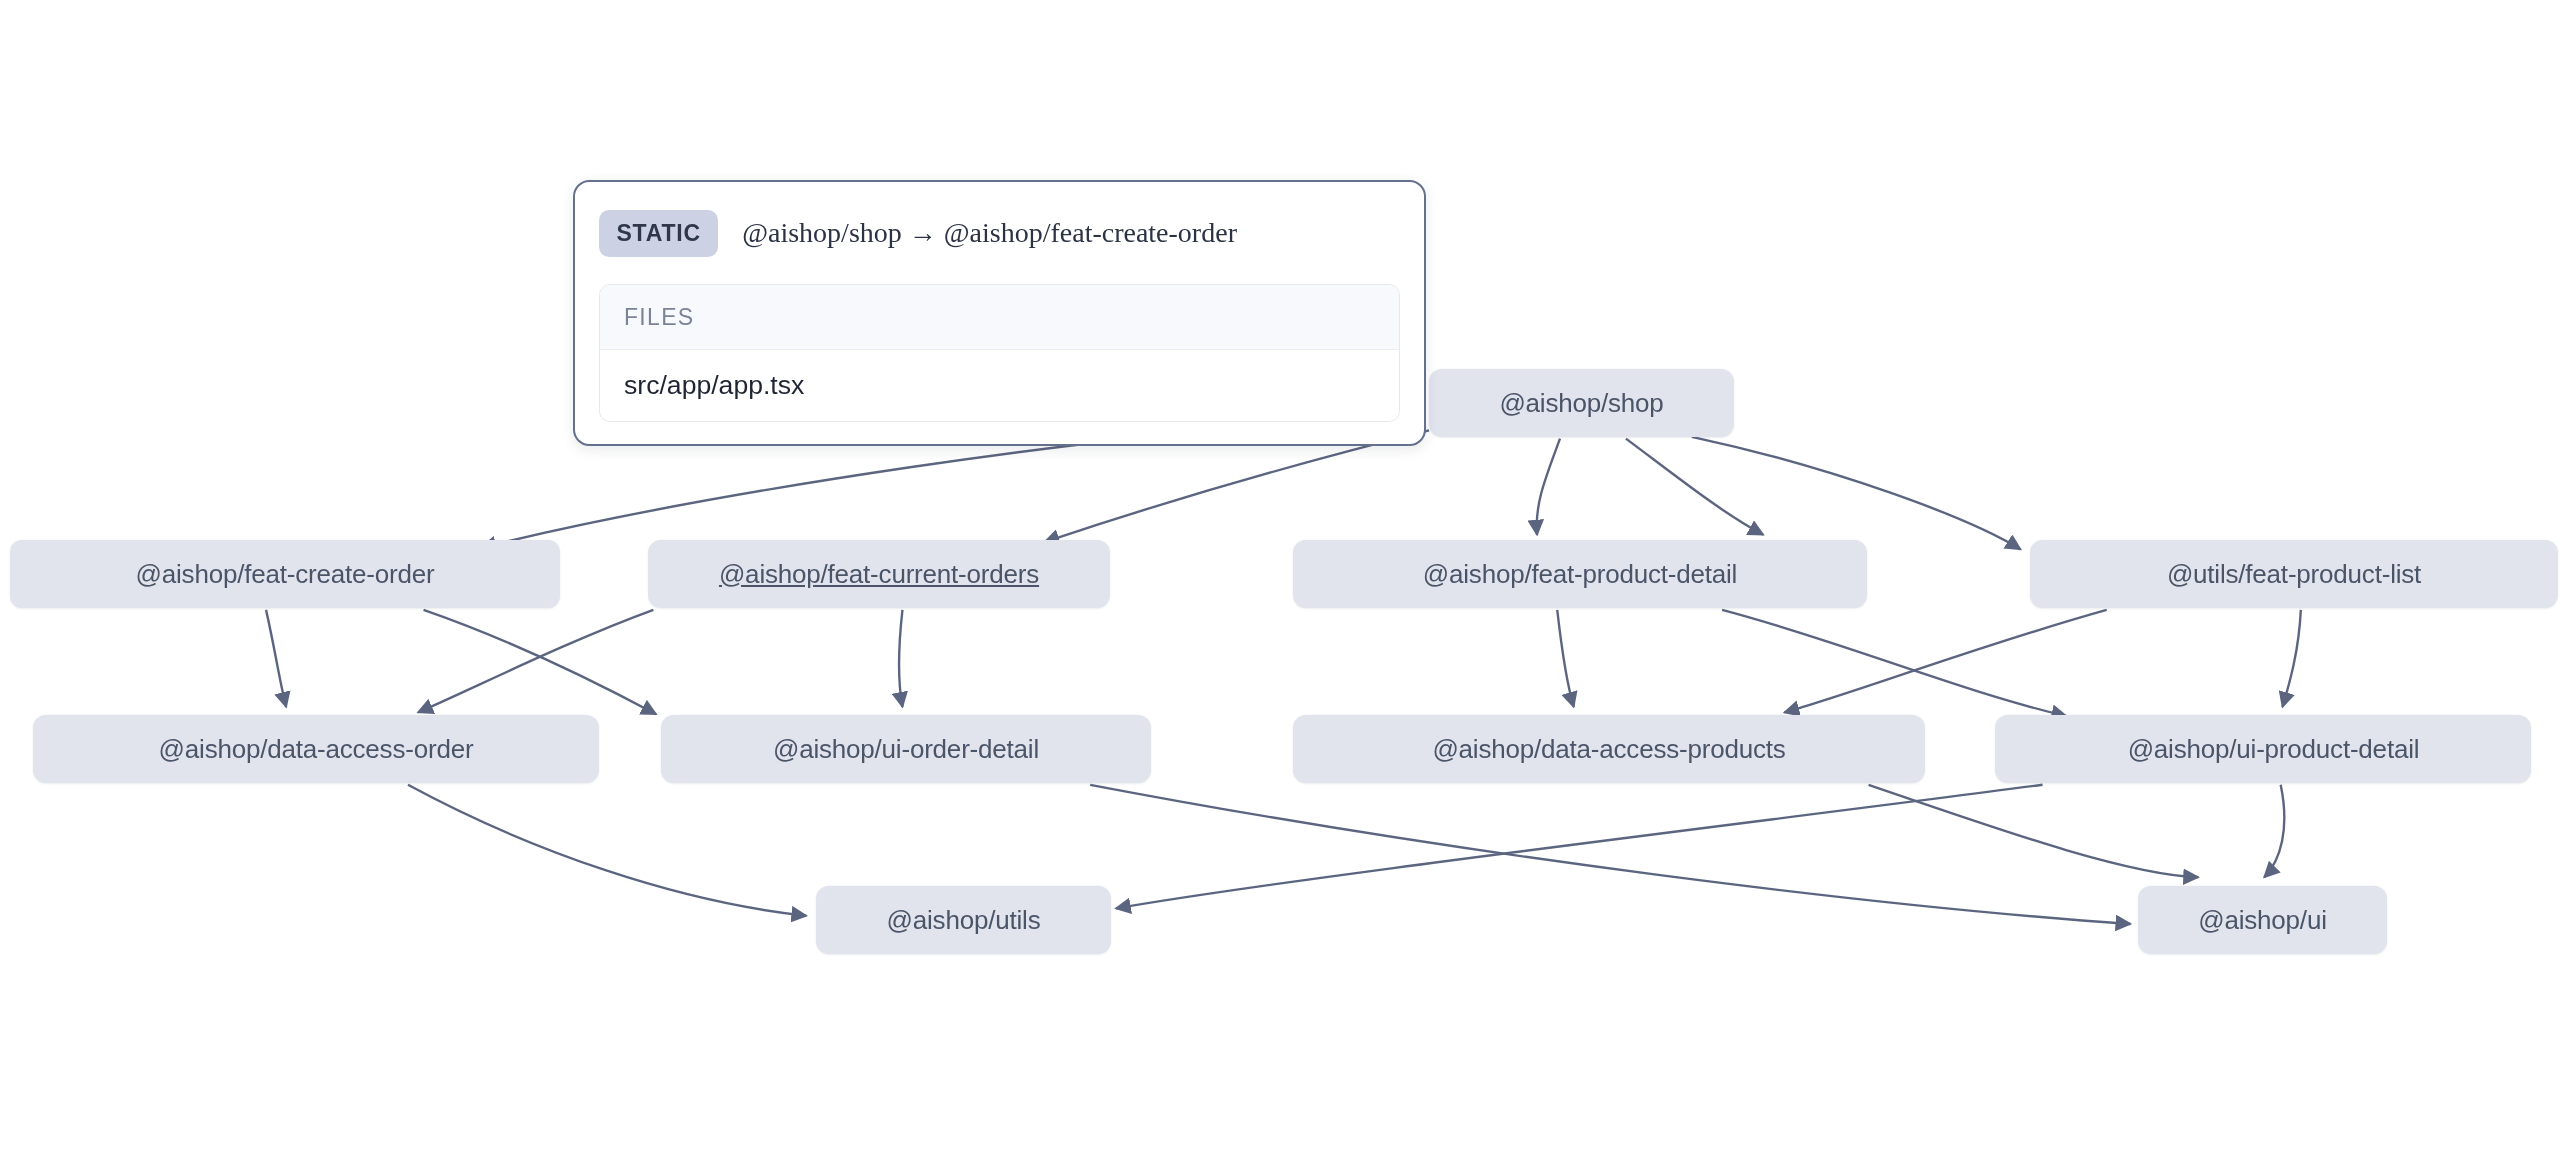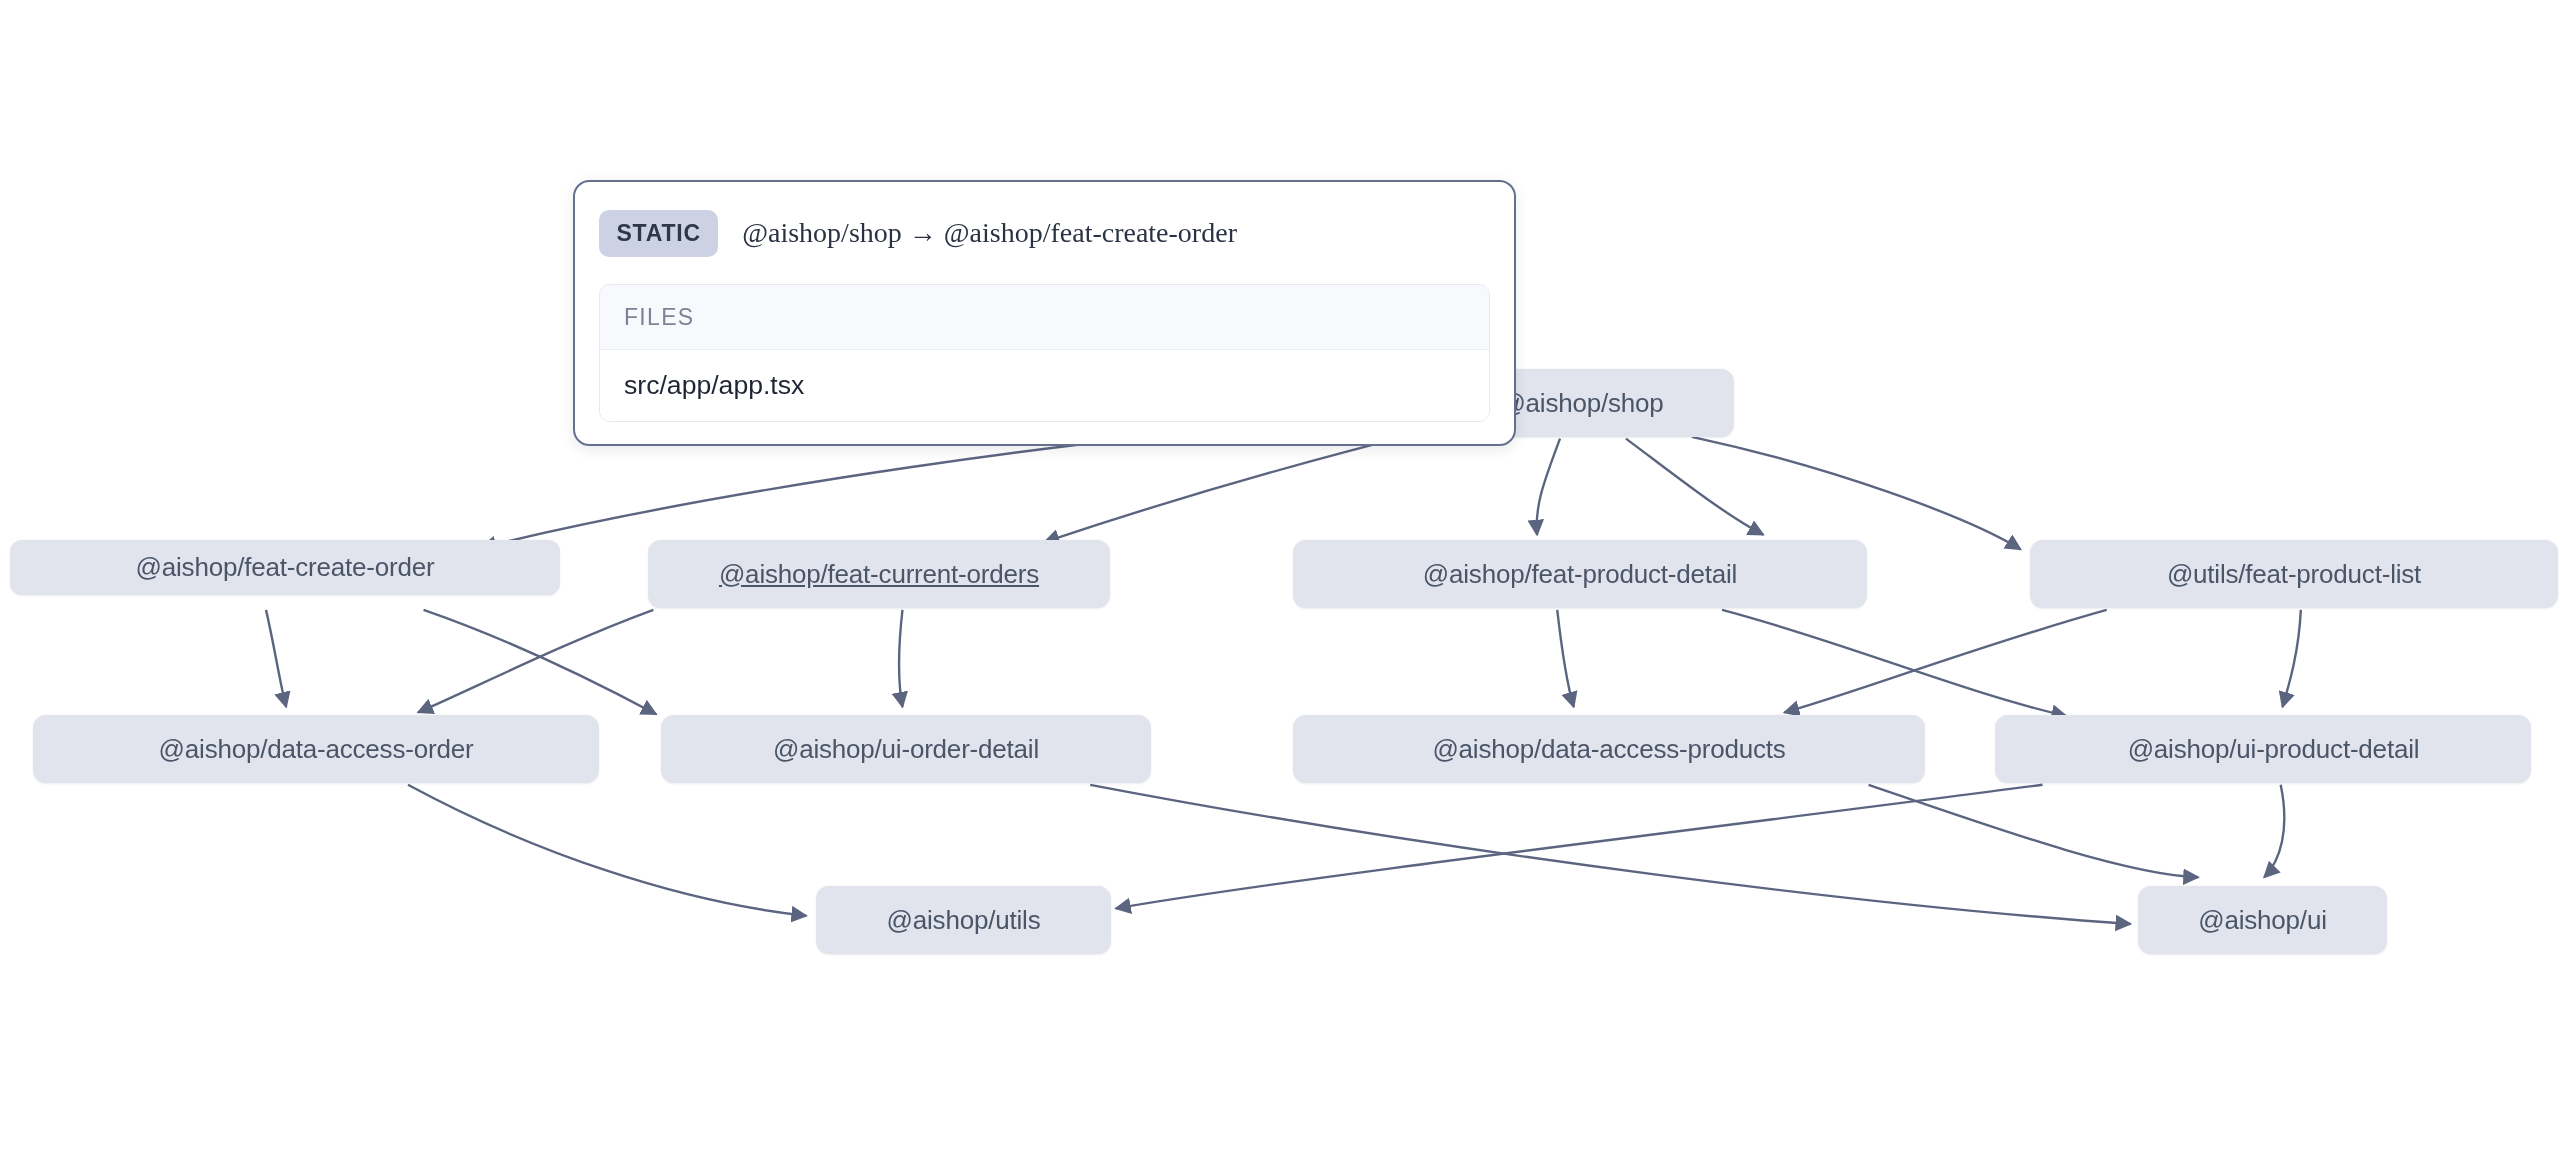--- a/index.html
+++ b/index.html
@@ -46,21 +46,21 @@
     white-space: nowrap;
     cursor: pointer;
     box-shadow: 0 0.9px 1.8px rgba(60, 64, 90, 0.10);
   }
 
   
   .tooltip-card {
     position: absolute;
     left: 573px;
     top: 180px;
-    width: 943px;
+    width: 853px;
     box-sizing: border-box;
     background: #ffffff;
     border: 2.7px solid #64708c;
     border-radius: 16.5px;
     padding: 24px 24px 22px 24px;
     box-shadow: 0 3.7px 13px rgba(40, 46, 70, 0.10);
     z-index: 40;
   }
   .tooltip-header {
     display: flex;
@@ -157,21 +157,21 @@
       <path d="M 2040 857 C 2180 905 2320 955 2400 958"></path>
 
       <path d="M 2490 857 C 2500 905 2490 940 2472 958"></path>
     </g>
   </svg>
 
   <div class="node" style="left:1429px;top:369px;width:305px;height:68px;">
     <span>@aishop/shop</span>
   </div>
 
-  <div class="node" style="left:10px;top:540px;width:550px;height:55px;border-radius:12px;">
+  <div class="node" style="left:10px;top:540px;width:550px;height:68px;border-radius:12px;">
     <span>@aishop/feat-create-order</span>
   </div>
 
   <div class="node" style="left:648px;top:540px;width:462px;height:68px;text-decoration:underline;">
     <span>@aishop/feat-current-orders</span>
   </div>
 
   <div class="node" style="left:1293px;top:540px;width:574px;height:68px;">
     <span>@aishop/feat-product-detail</span>
   </div>

